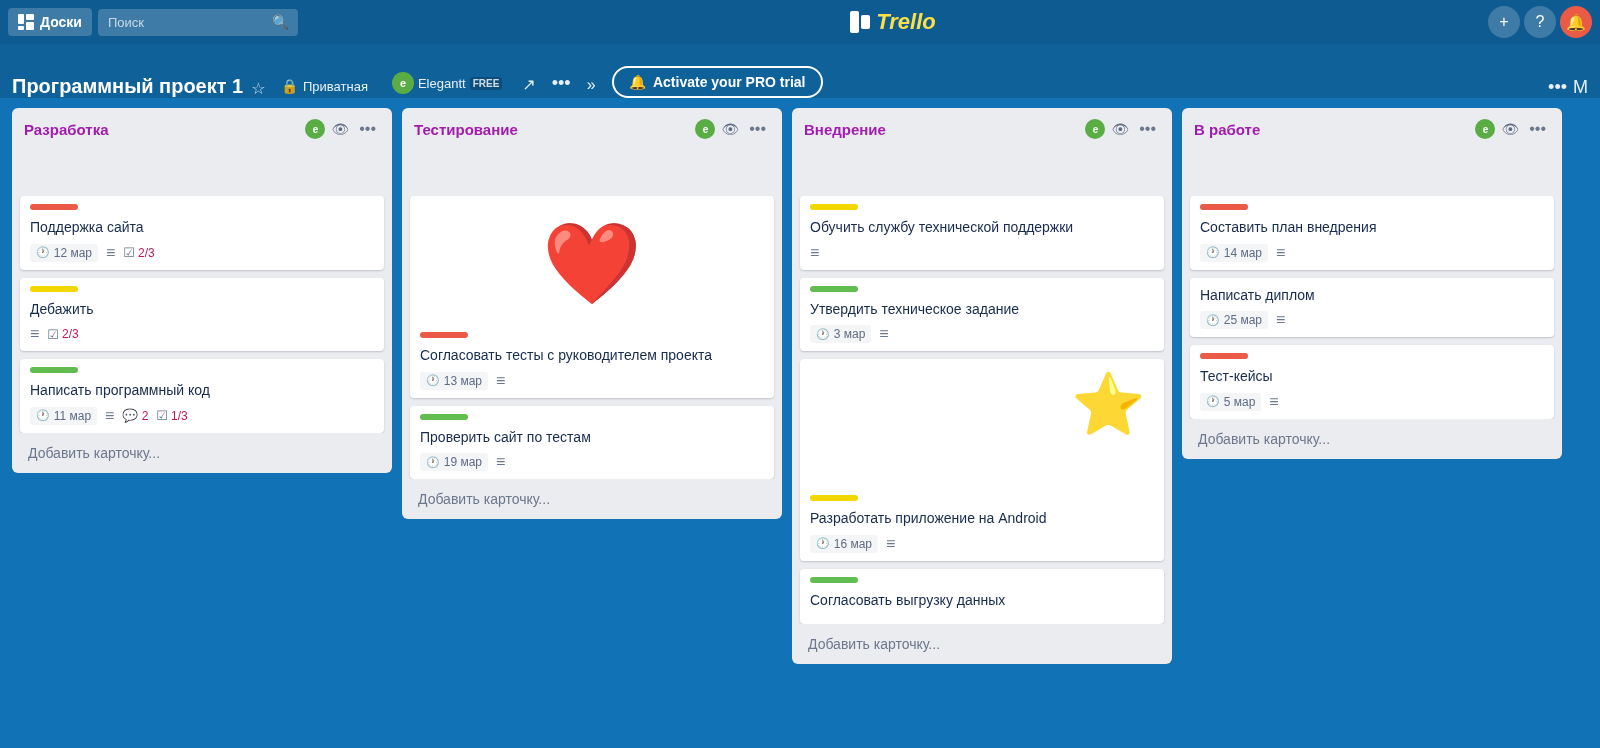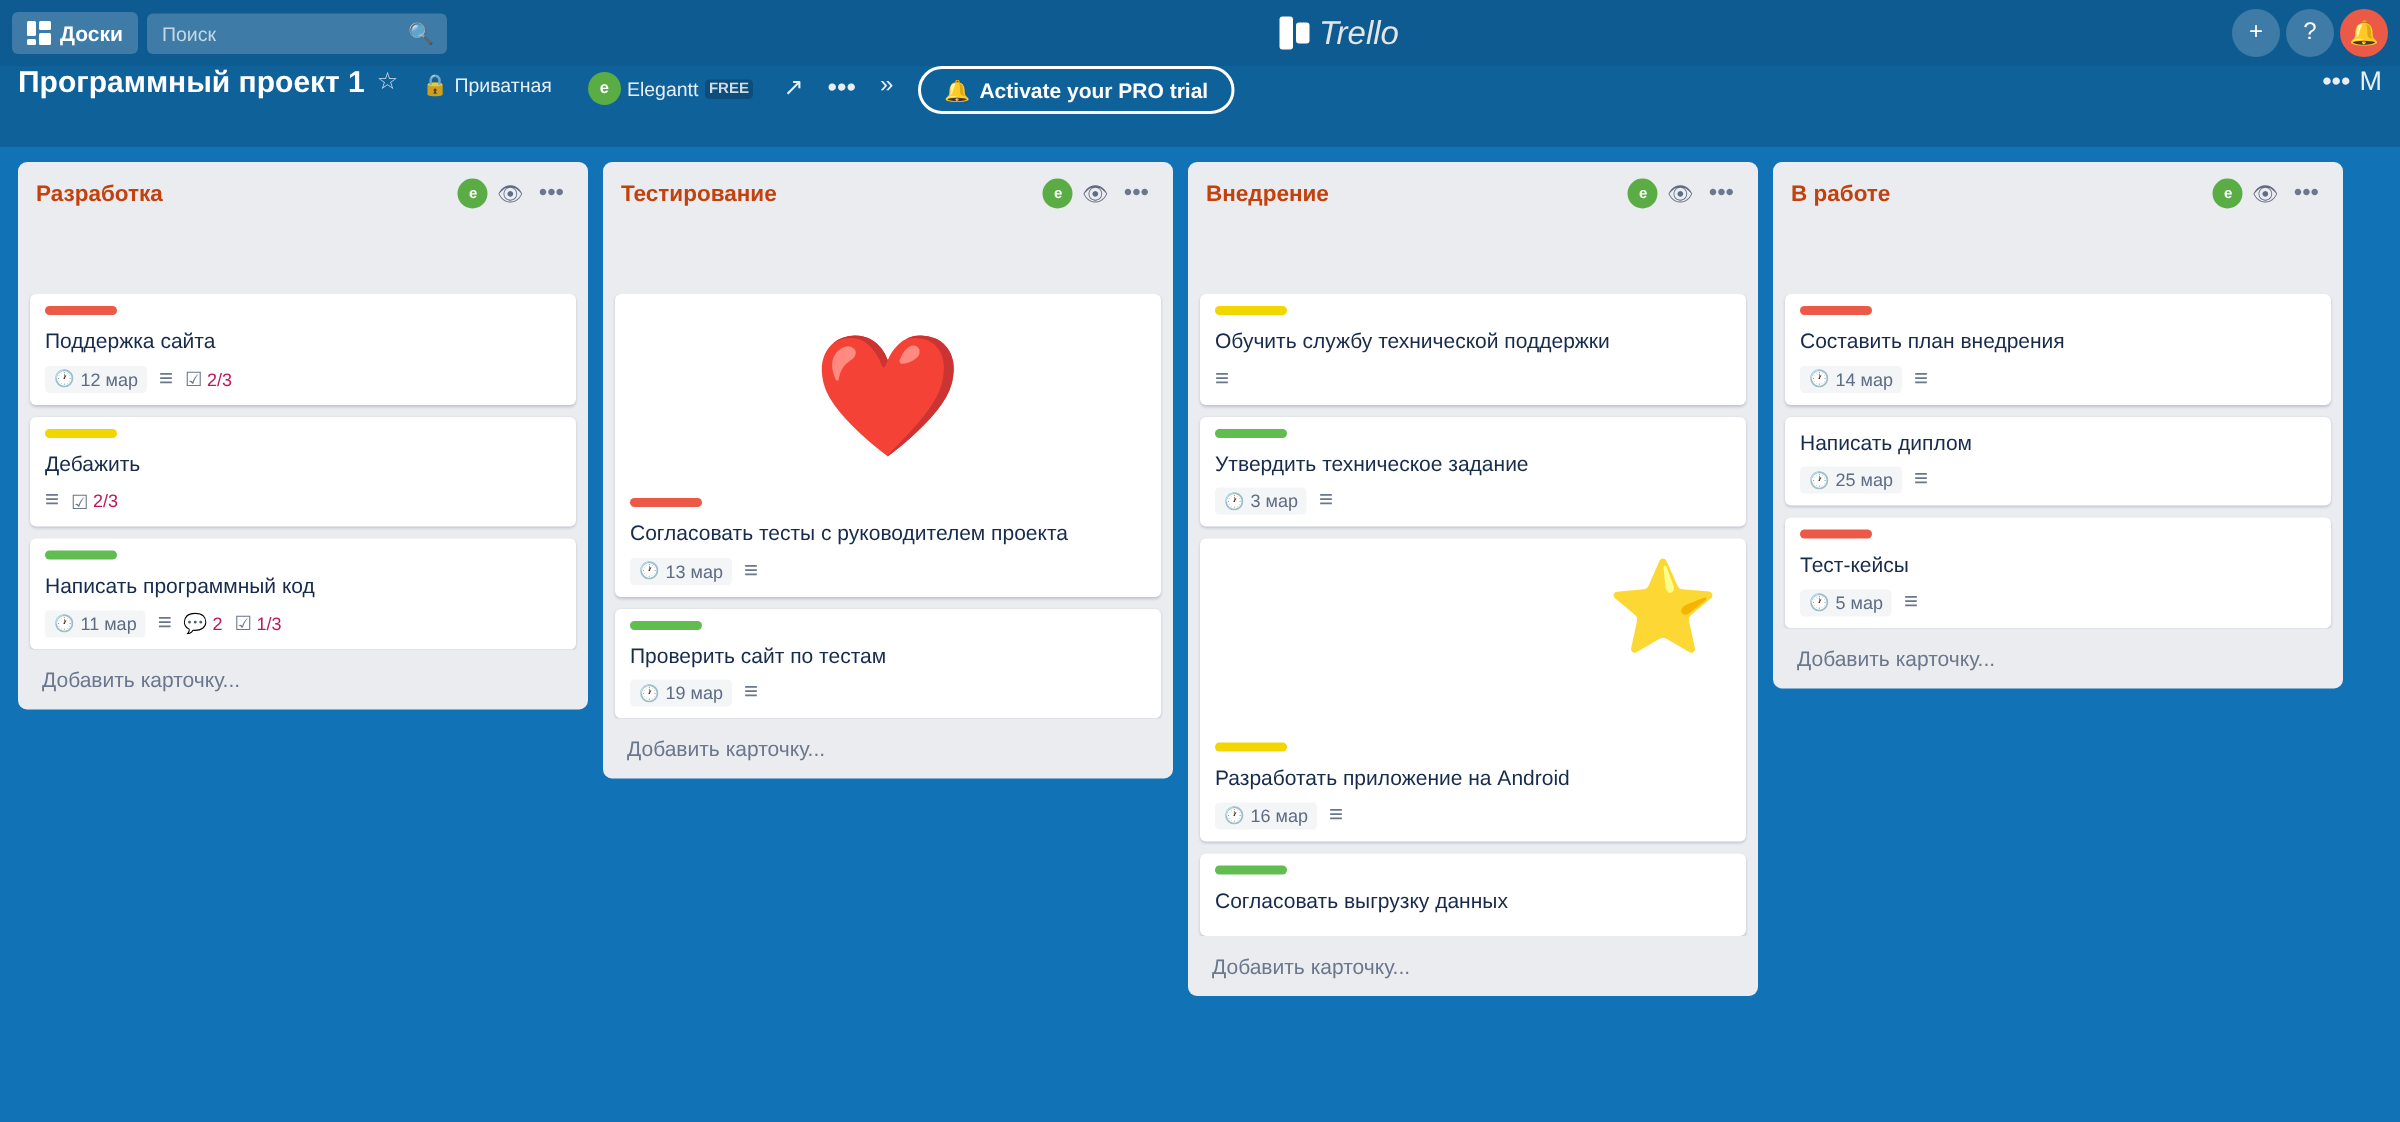--- a/index.html
+++ b/index.html
@@ -79,21 +79,21 @@
       color: #fff;
       cursor: pointer;
       font-size: 16px;
     }
     .nav-icon-btn.red { background: #eb5a46; }
 
     
     .board-header {
       height: 54px;
       display: flex;
-      align-items: flex-start;
+      align-items: flex-end;
       padding: 0 12px;
       gap: 8px;
       background: rgba(0,0,0,0.15);
     }
     .board-title {
       color: #fff;
       font-size: 20px;
       font-weight: 700;
     }
     .board-star {
@@ -220,21 +220,21 @@
     }
     .list-header {
       display: flex;
       align-items: center;
       padding: 10px 12px 8px;
       gap: 6px;
     }
     .list-title {
       font-weight: 700;
       font-size: 15px;
-      color: #c2410c;
+      color: #a21caf;
       flex: 1;
     }
     .list-icon {
       font-size: 14px;
       color: #0079bf;
     }
     .list-menu-btn {
       background: none;
       border: none;
       color: #6b778c;
@@ -378,23 +378,23 @@
       font-size: 14px;
       color: #5e6c84;
       cursor: pointer;
     }
 
     
     .trello-logo {
       display: flex;
       align-items: center;
       gap: 6px;
-      color: #e5e5e5;
+      color: #fde047;
       font-size: 22px;
-      font-weight: 400;
+      font-weight: 700;
       font-style: italic;
     }
     .trello-logo-icon {
       display: flex;
       align-items: center;
       gap: 2px;
     }
     .trello-logo-icon .tl-col {
       width: 9px;
       background: #fff;

